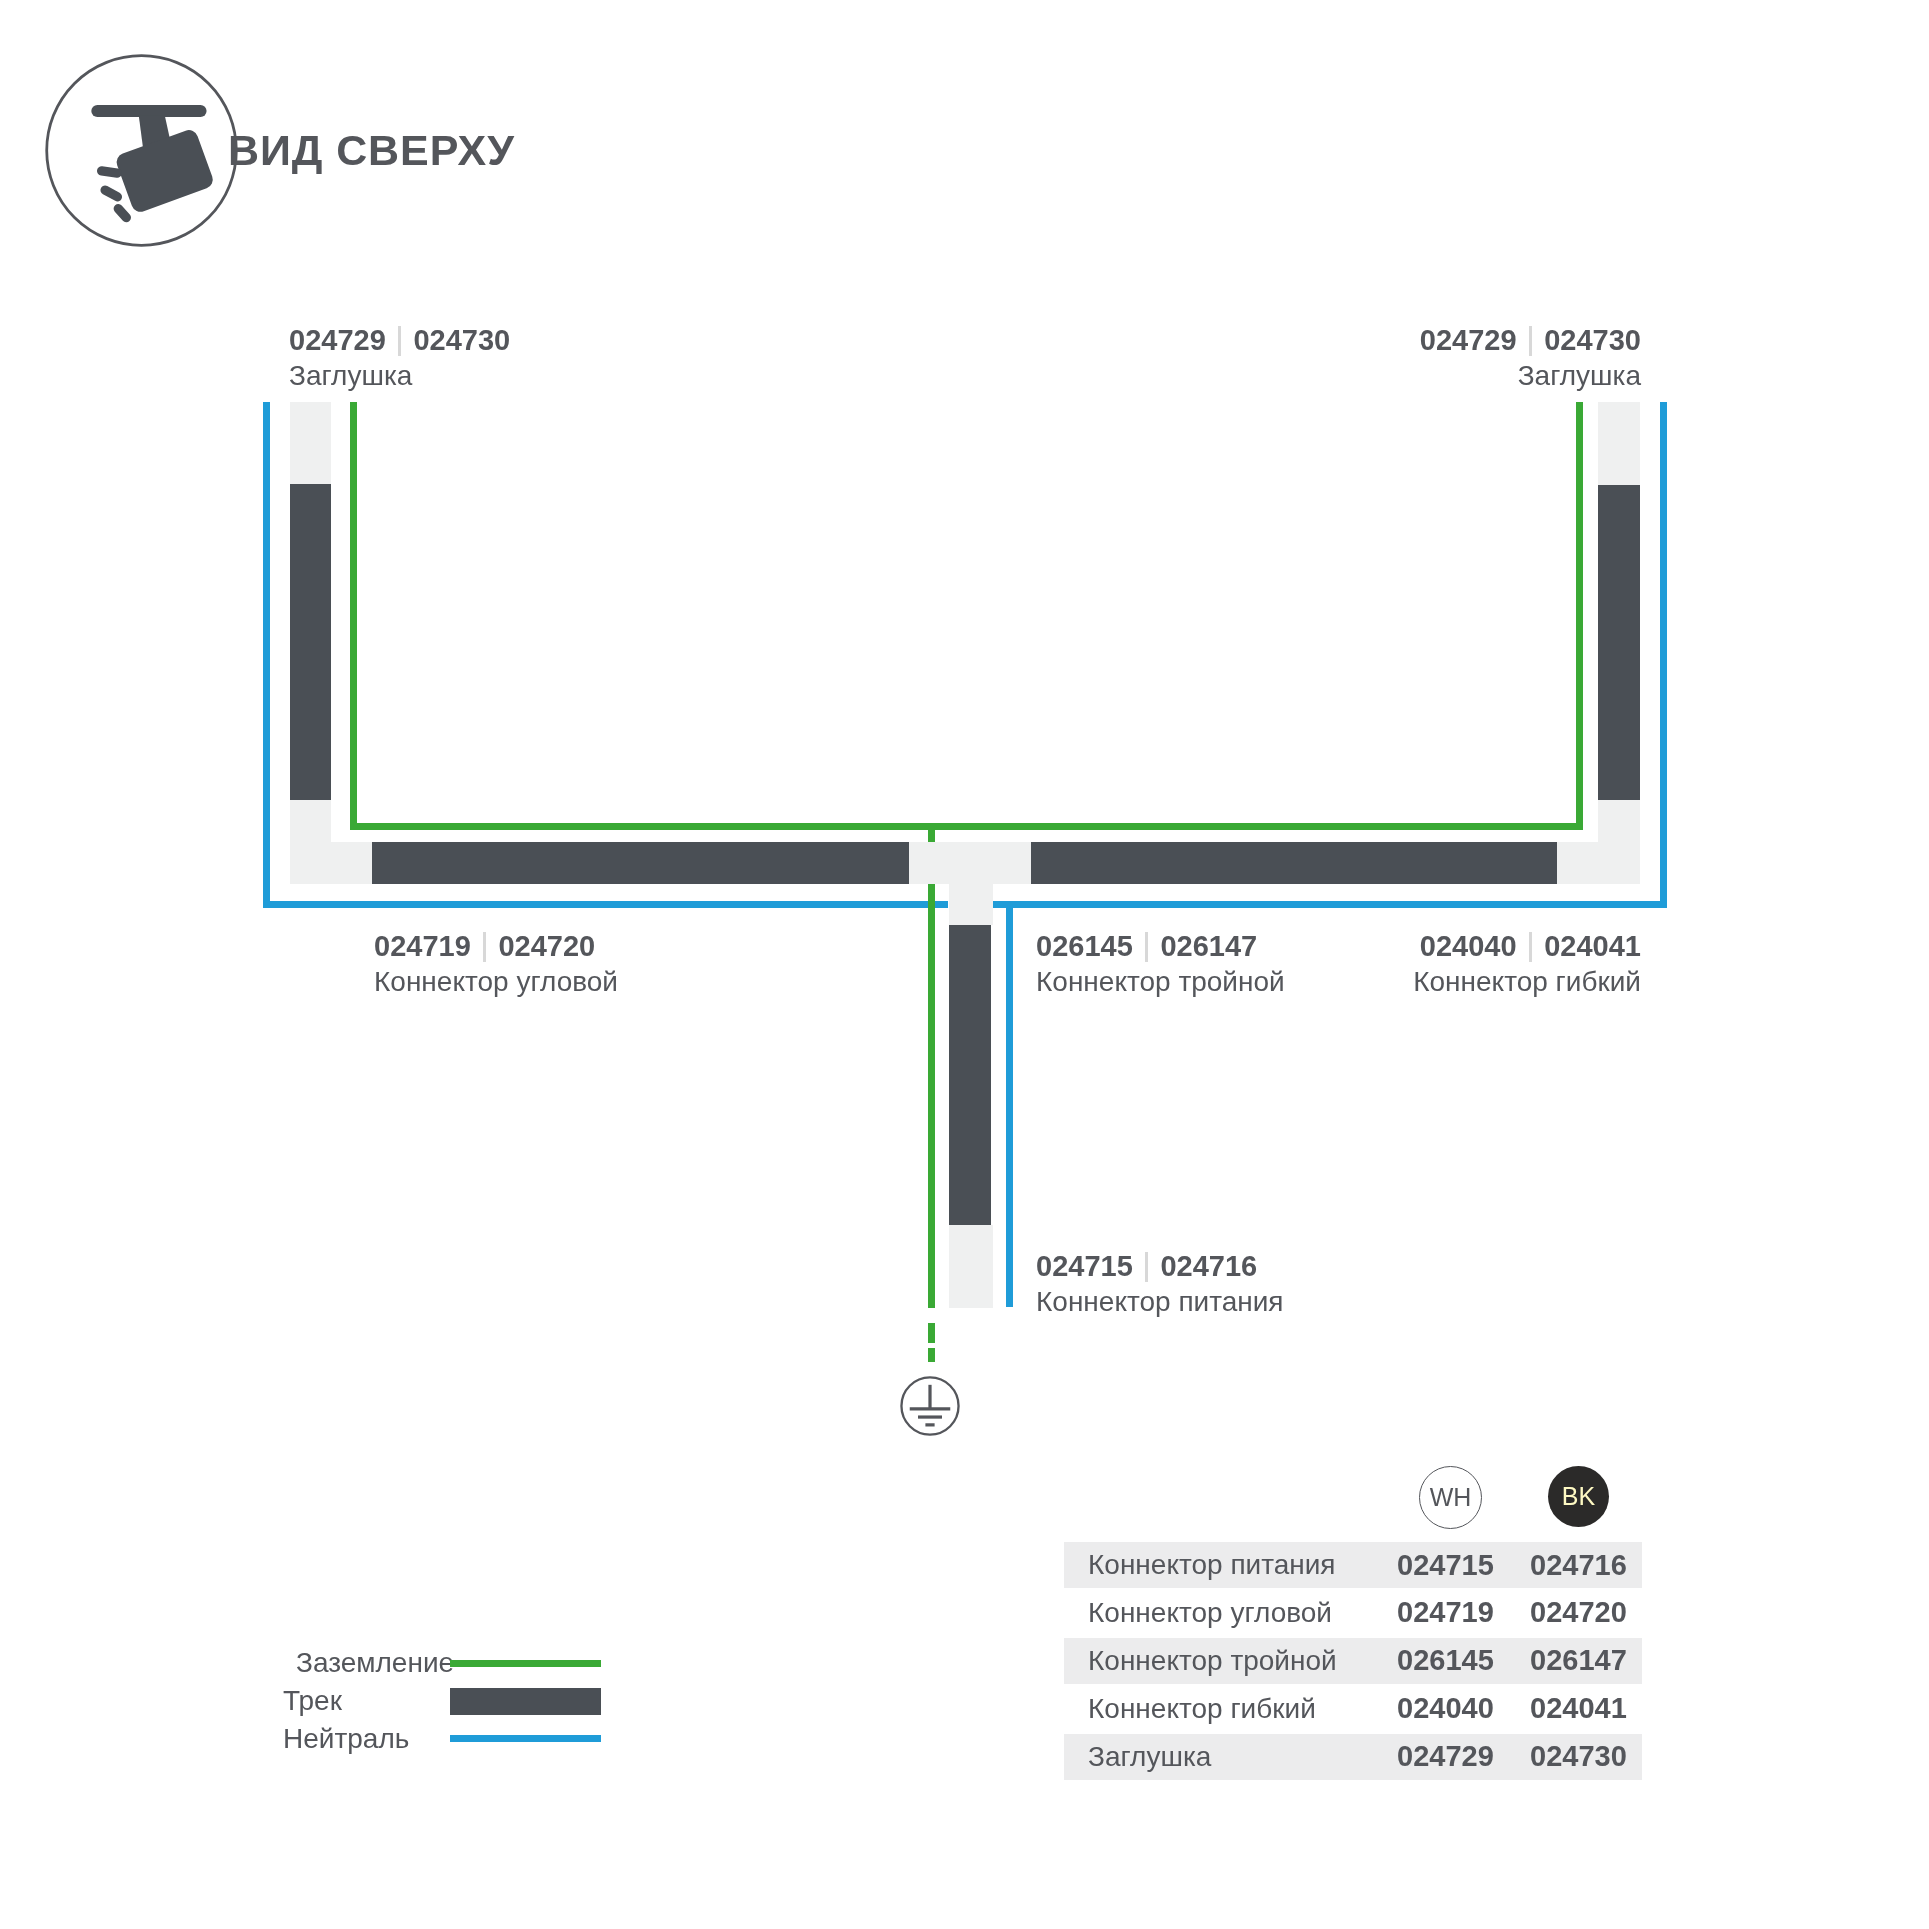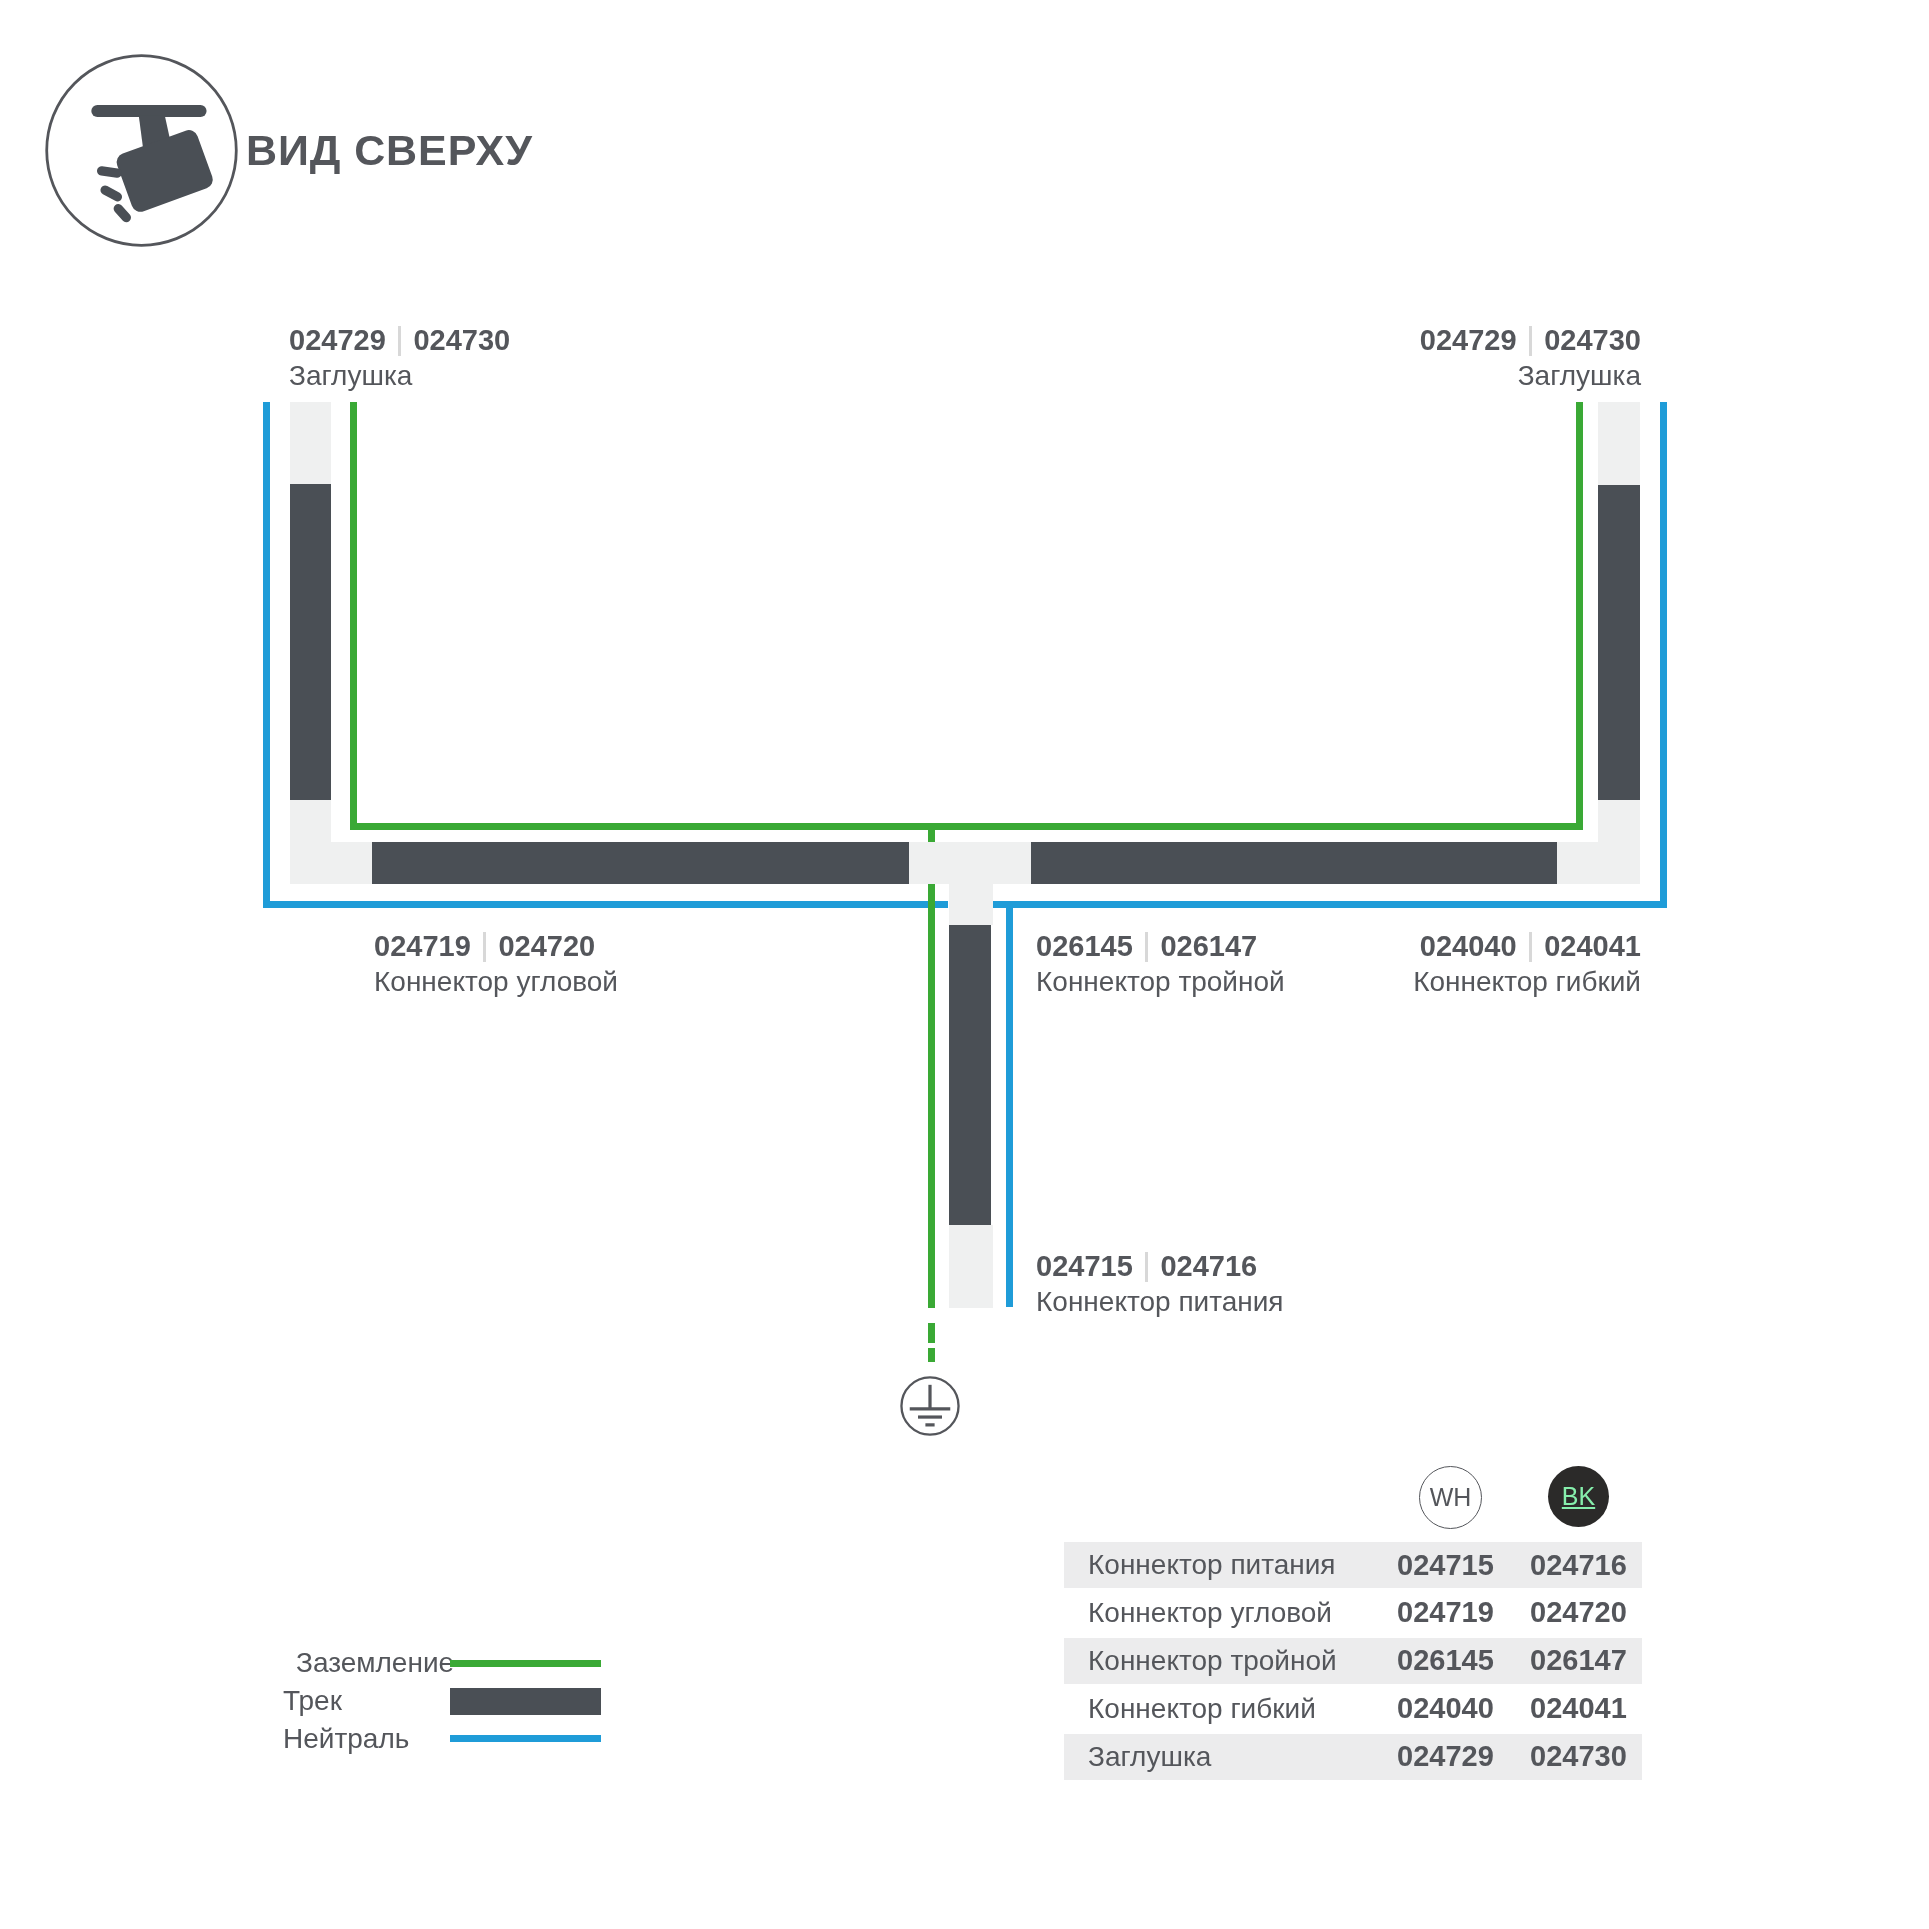--- a/index.html
+++ b/index.html
@@ -26,21 +26,21 @@
   .code-sep{display:inline-block;width:3.7px;height:30px;background:#d8d8d8;margin:0 12px;}
   .pname{font-size:28px;margin-top:0.9px;white-space:nowrap;}
 
   
   .legend-label{font-size:28px;line-height:33px;white-space:nowrap;}
 
   
   .hdr-circle{width:61px;height:61px;border-radius:50%;display:flex;align-items:center;justify-content:center;
     font-size:25px;font-weight:400;}
   .hdr-circle.wh{border:1.9px solid #54565b;background:#ffffff;color:#54565b;}
-  .hdr-circle.bk{background:#2b2a29;color:#86efac;text-decoration:underline;}
+  .hdr-circle.bk{background:#2b2a29;color:#fef9c3;}
   .ptable{width:578px;}
   .prow{display:flex;height:46px;margin-bottom:1.9px;align-items:center;font-size:28px;}
   .prow.gray{background:#ececed;}
   .prow .cell-name{width:312px;padding-left:24px;box-sizing:border-box;white-space:nowrap;}
   .prow .cell-wh{width:139px;text-align:center;font-weight:700;font-size:29px;}
   .prow .cell-bk{width:127px;text-align:center;font-weight:700;font-size:29px;}
 </style>
 </head>
 <body>
 
@@ -49,21 +49,21 @@
   <svg class="abs" style="left:43px;top:52px;" width="197" height="197" viewBox="0 0 212 212">
     <circle cx="106" cy="106" r="102" fill="#ffffff" stroke="#54565b" stroke-width="3"></circle>
     <rect x="52" y="57" width="124" height="13" rx="6.5" fill="#4a4f55"></rect>
     <polygon points="103,68 131,68 138,100 108,106" fill="#4a4f55"></polygon>
     <rect x="85" y="95" width="92" height="66" rx="10" fill="#4a4f55" transform="rotate(-20 131 128)"></rect>
     <rect x="58" y="124" width="27" height="10" rx="5" fill="#4a4f55" transform="rotate(8 71 129)"></rect>
     <rect x="61" y="147" width="25" height="10" rx="5" fill="#4a4f55" transform="rotate(28 73 152)"></rect>
     <rect x="74" y="168" width="23" height="10" rx="5" fill="#4a4f55" transform="rotate(48 85 173)"></rect>
   </svg>
 
-  <div class="abs title" style="left:246px;top:126px;">ВИД СВЕРХУ</div>
+  <div class="abs title" style="left:228px;top:126px;">ВИД СВЕРХУ</div>
 
   <div class="abs blue" style="left:263px;top:402px;width:6.5px;height:506px;"></div>
   <div class="abs blue" style="left:263px;top:901px;width:685px;height:6.5px;"></div>
   <div class="abs blue" style="left:992px;top:901px;width:674px;height:6.5px;"></div>
   <div class="abs blue" style="left:1660px;top:402px;width:6.5px;height:506px;"></div>
   <div class="abs blue" style="left:1006px;top:901px;width:6.5px;height:406px;"></div>
 
   <div class="abs green" style="left:350px;top:402px;width:6.5px;height:428px;"></div>
   <div class="abs green" style="left:350px;top:823px;width:1233px;height:6.5px;"></div>
   <div class="abs green" style="left:1576px;top:402px;width:6.5px;height:428px;"></div>

